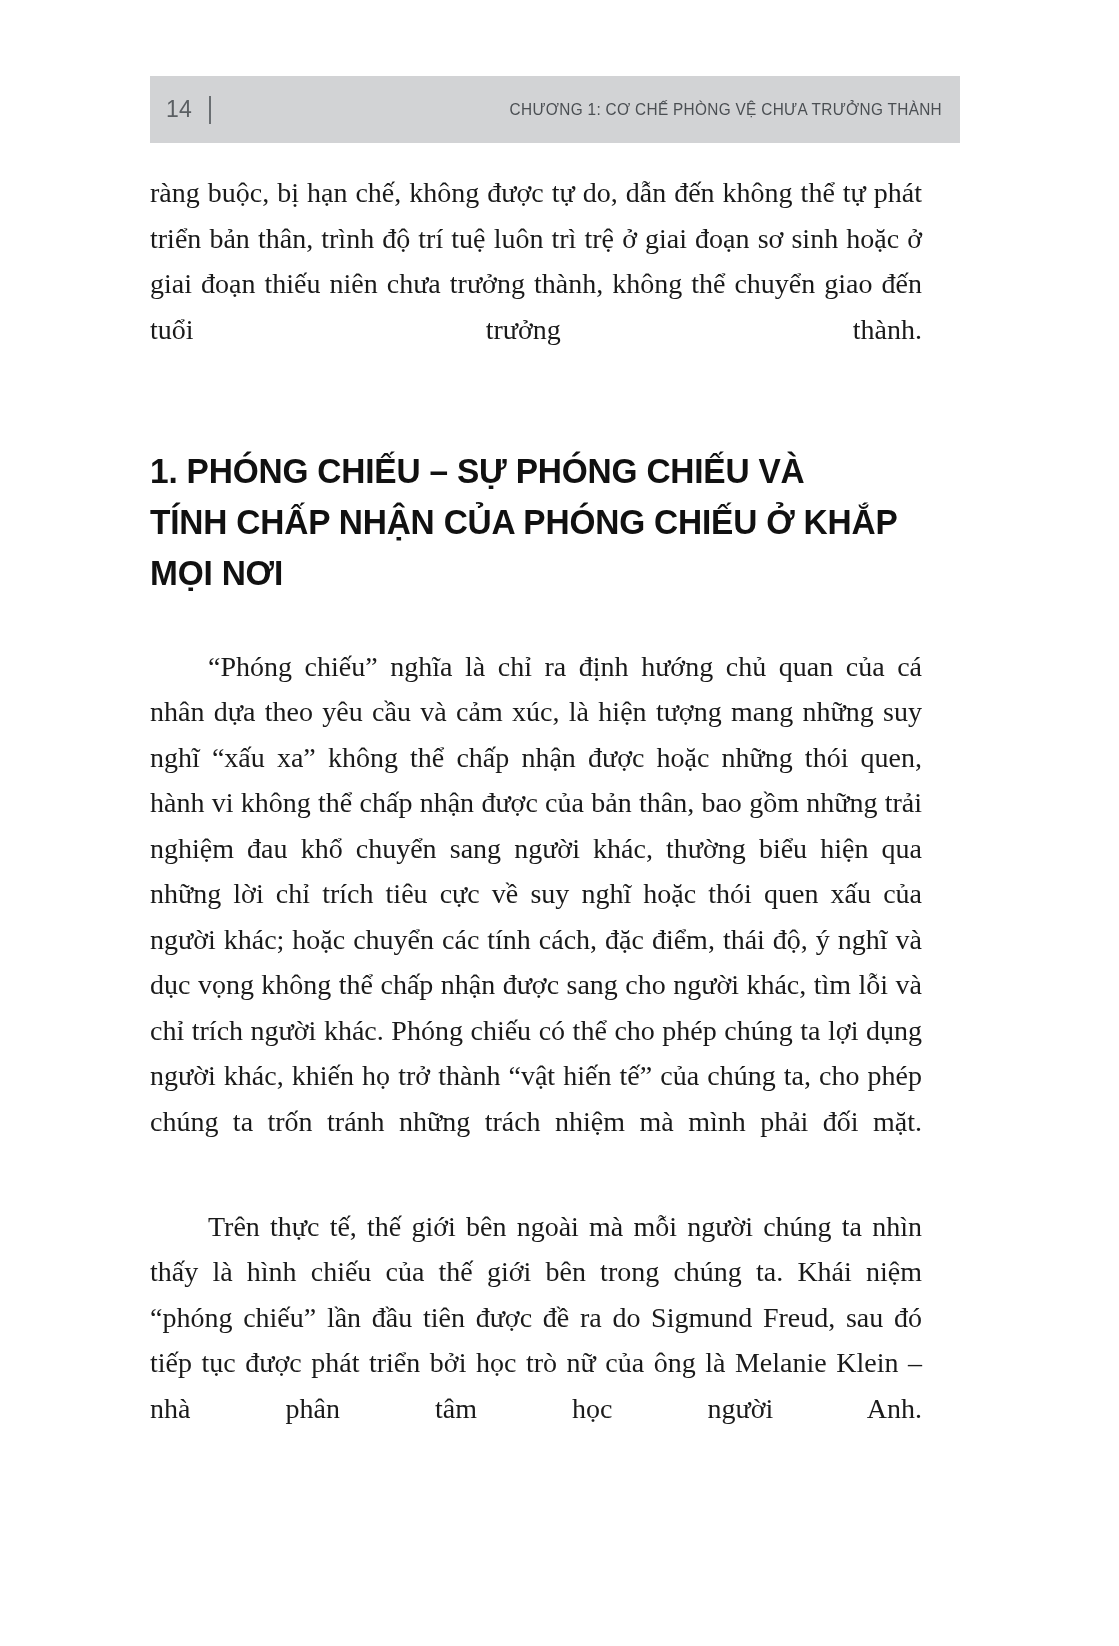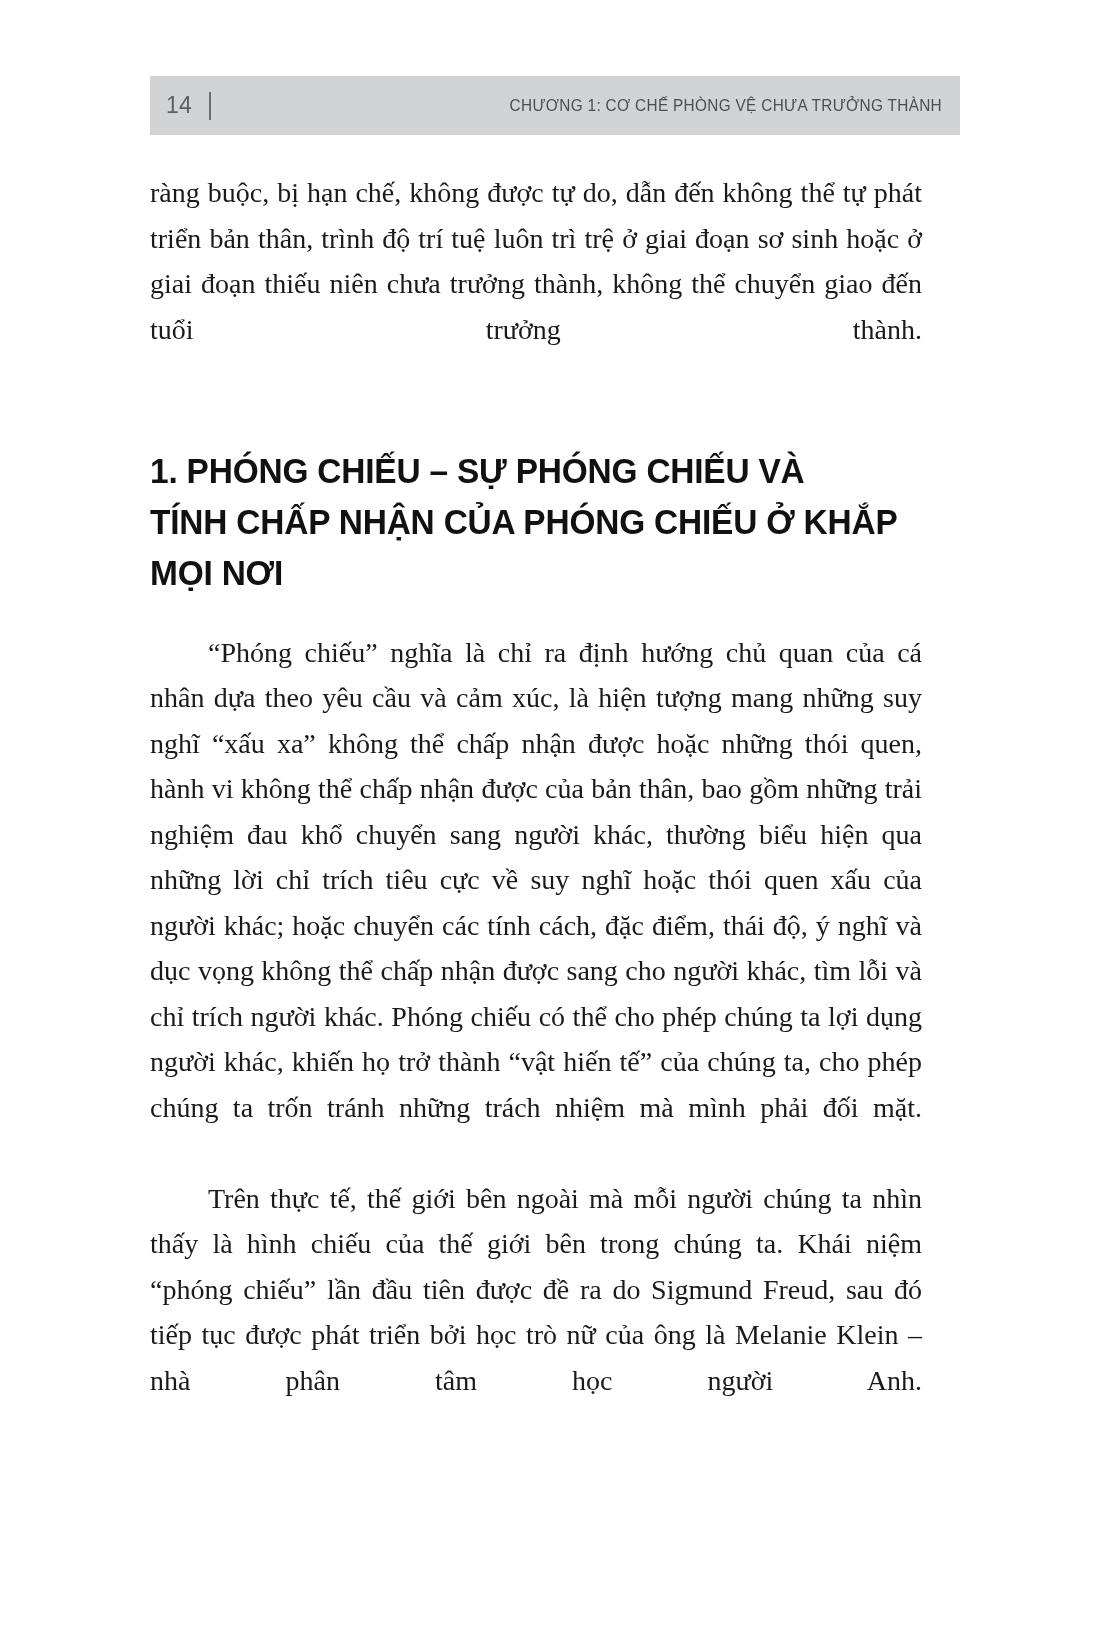--- a/index.html
+++ b/index.html
@@ -17,21 +17,21 @@
     overflow: hidden;
     box-sizing: border-box;
   }
 
   
   .header-band {
     position: absolute;
     left: 150px;
     top: 76px;
     width: 810px;
-    height: 59px;
+    height: 67px;
     background: #d2d3d5;
     display: flex;
     align-items: center;
     box-sizing: border-box;
     padding: 0 18px 0 16px;
   }
 
   .folio-group {
     display: flex;
     align-items: center;
@@ -82,20 +82,21 @@
     line-height: 45.5px;
     color: #1a1a1a;
     text-align: justify;
     text-justify: inter-word;
     hyphens: none;
     -webkit-hyphens: none;
   }
 
   p.body.indent {
     text-indent: 58px;
+    margin-top: 14px;
   }
 
   
   p.body::after {
     content: "";
     display: inline-block;
     width: 100%;
   }
 
   .gap-after-para1 { height: 47px; }

